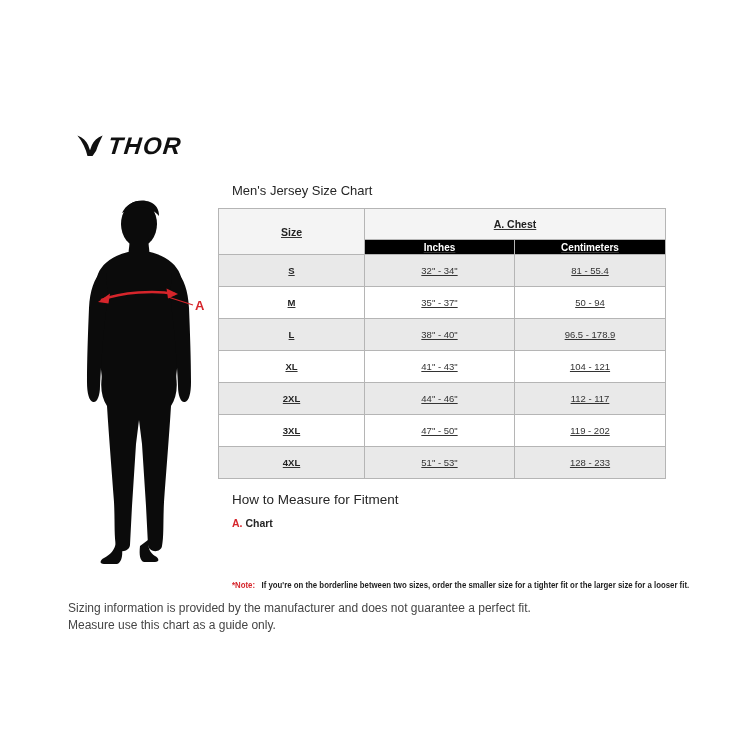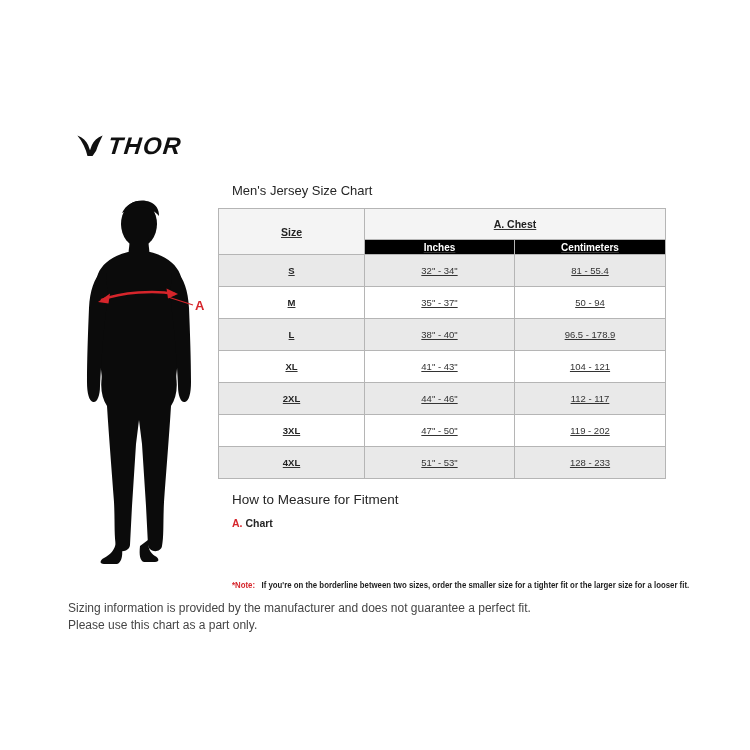--- a/index.html
+++ b/index.html
@@ -160,16 +160,16 @@
     <span class="red">A.</span>
     <span>Chart</span>
   </p>
 
   <p class="note">
     <span class="red">*Note:</span><span>If you're on the borderline between two sizes, order the smaller size for a tighter fit or the larger size for a looser fit.</span>
   </p>
 
   <p class="disclaimer">
     <span>Sizing information is provided by the manufacturer and does not guarantee a perfect fit.</span><br>
-    <span>Please use this chart as a part only.</span>
+    <span>Measure use this chart as a guide only.</span>
   </p>
 
 </div>
 
 </body></html>

